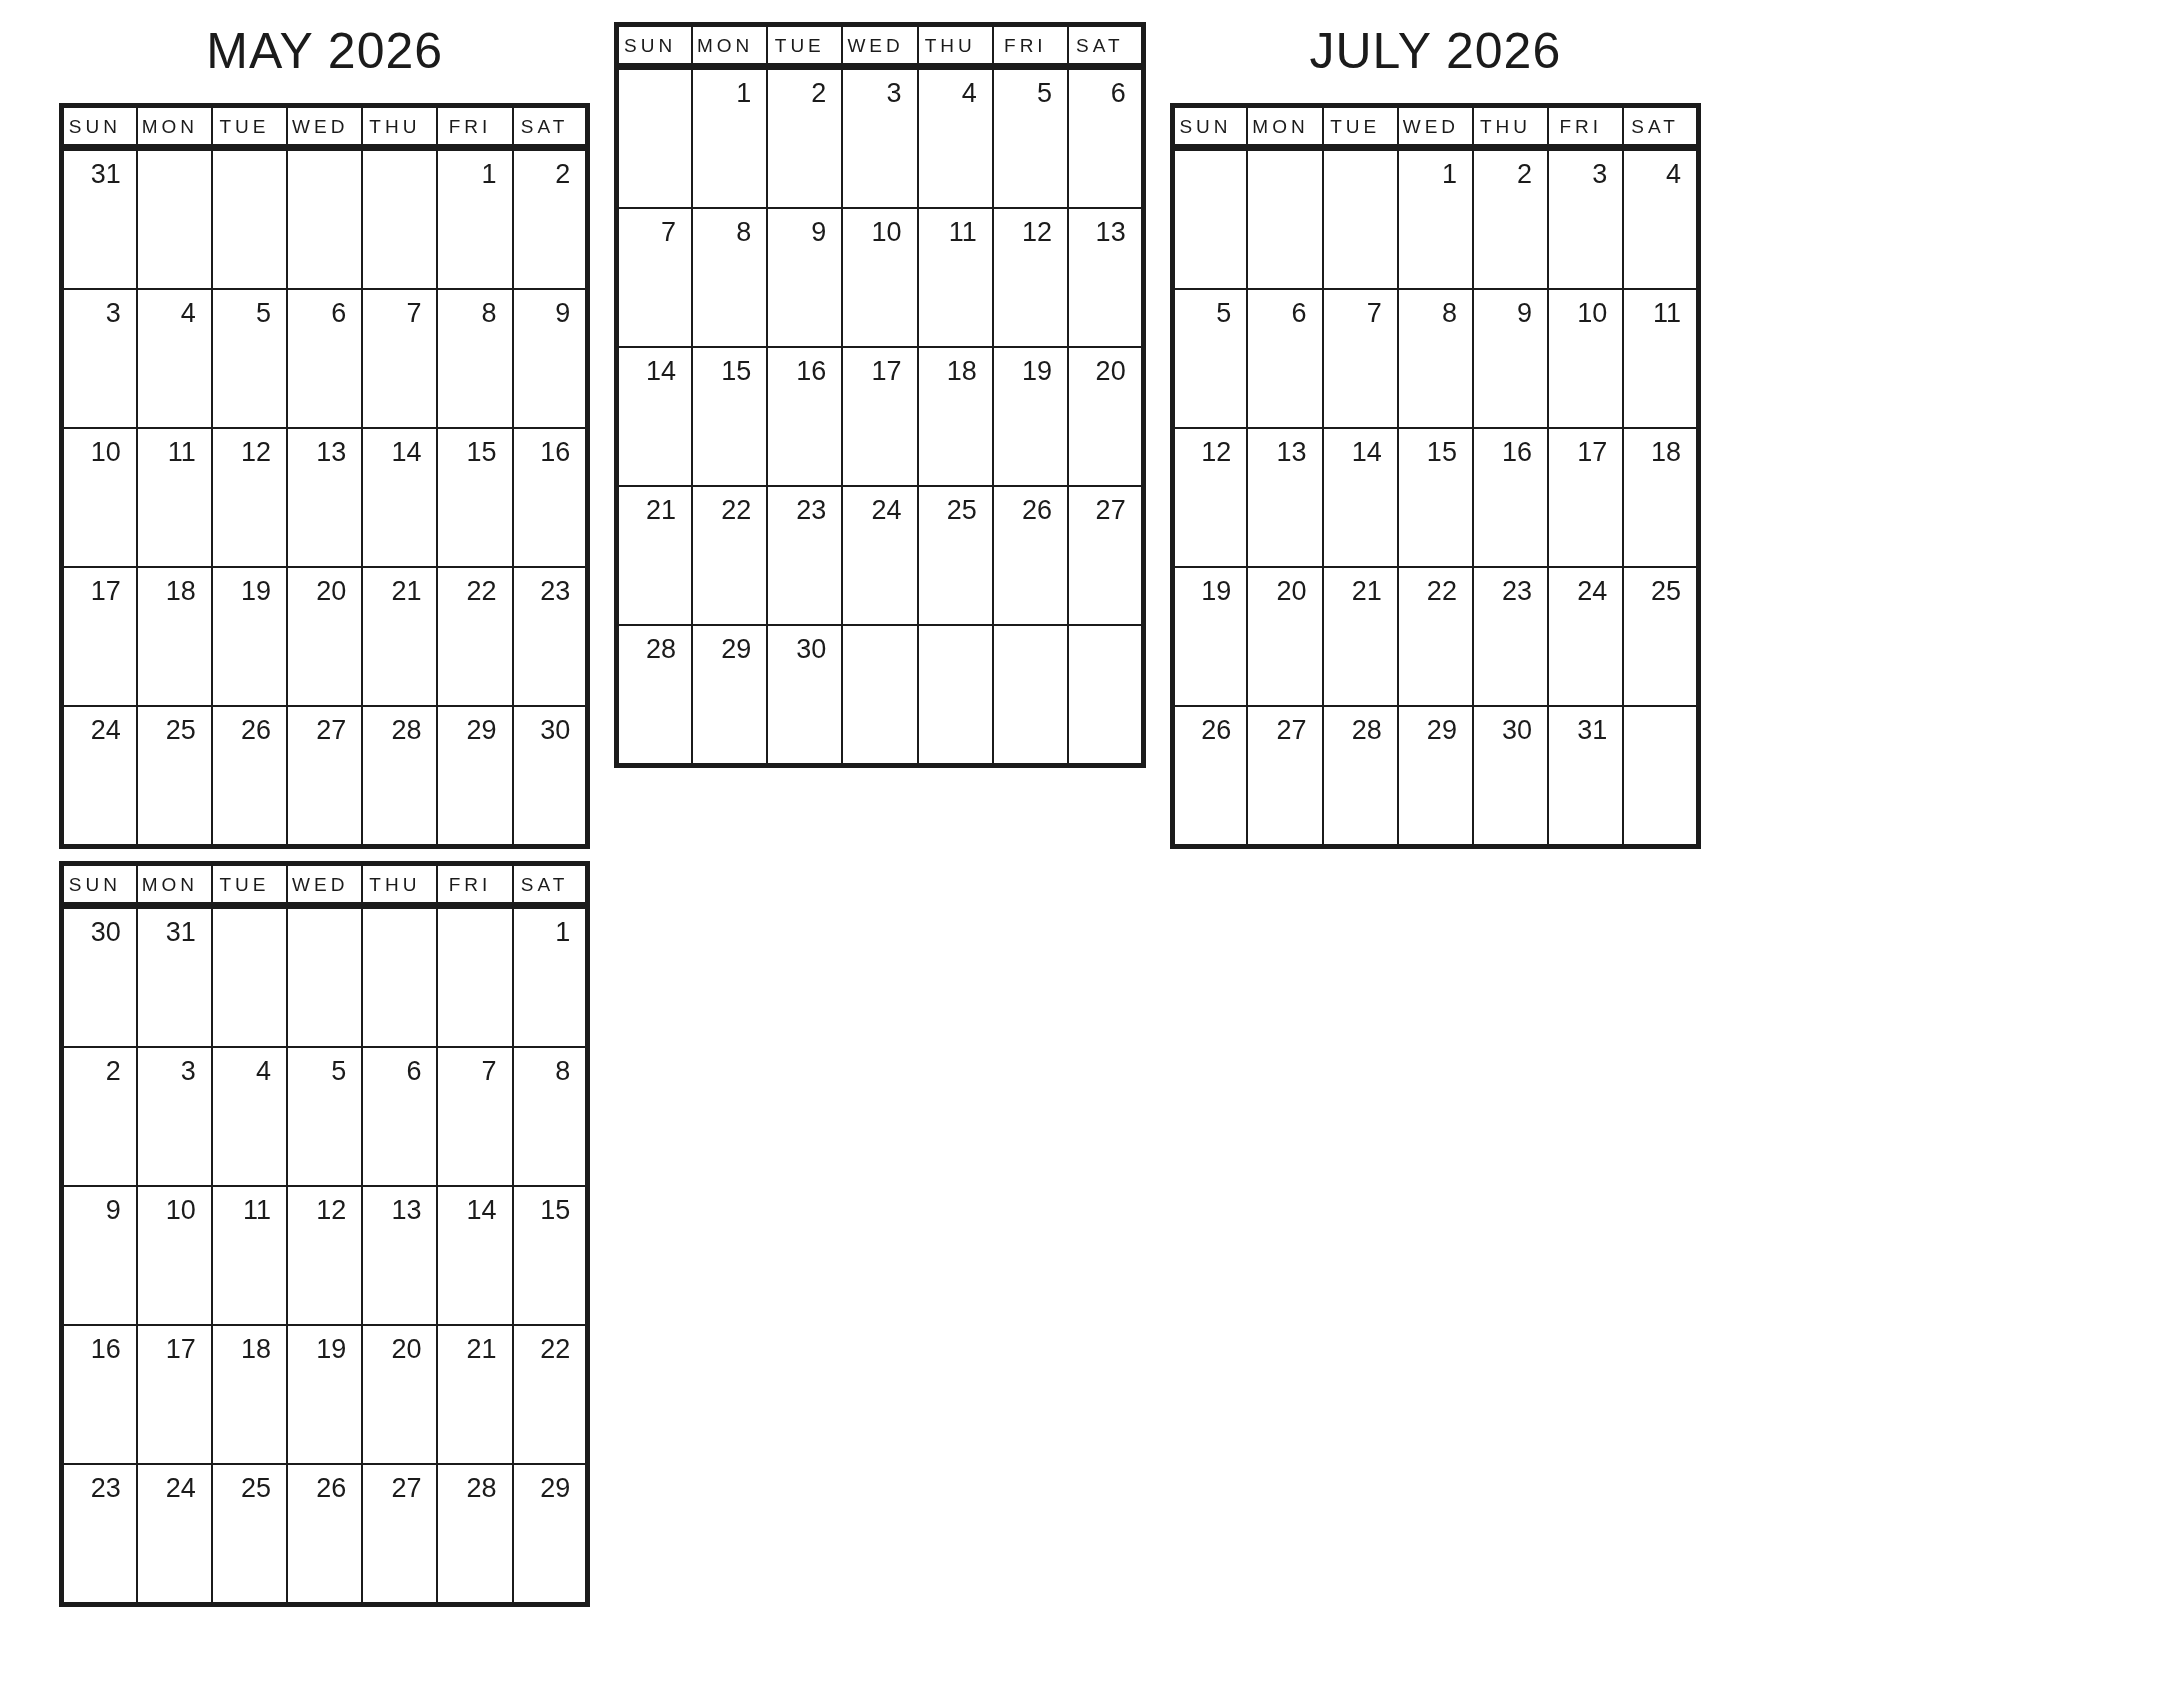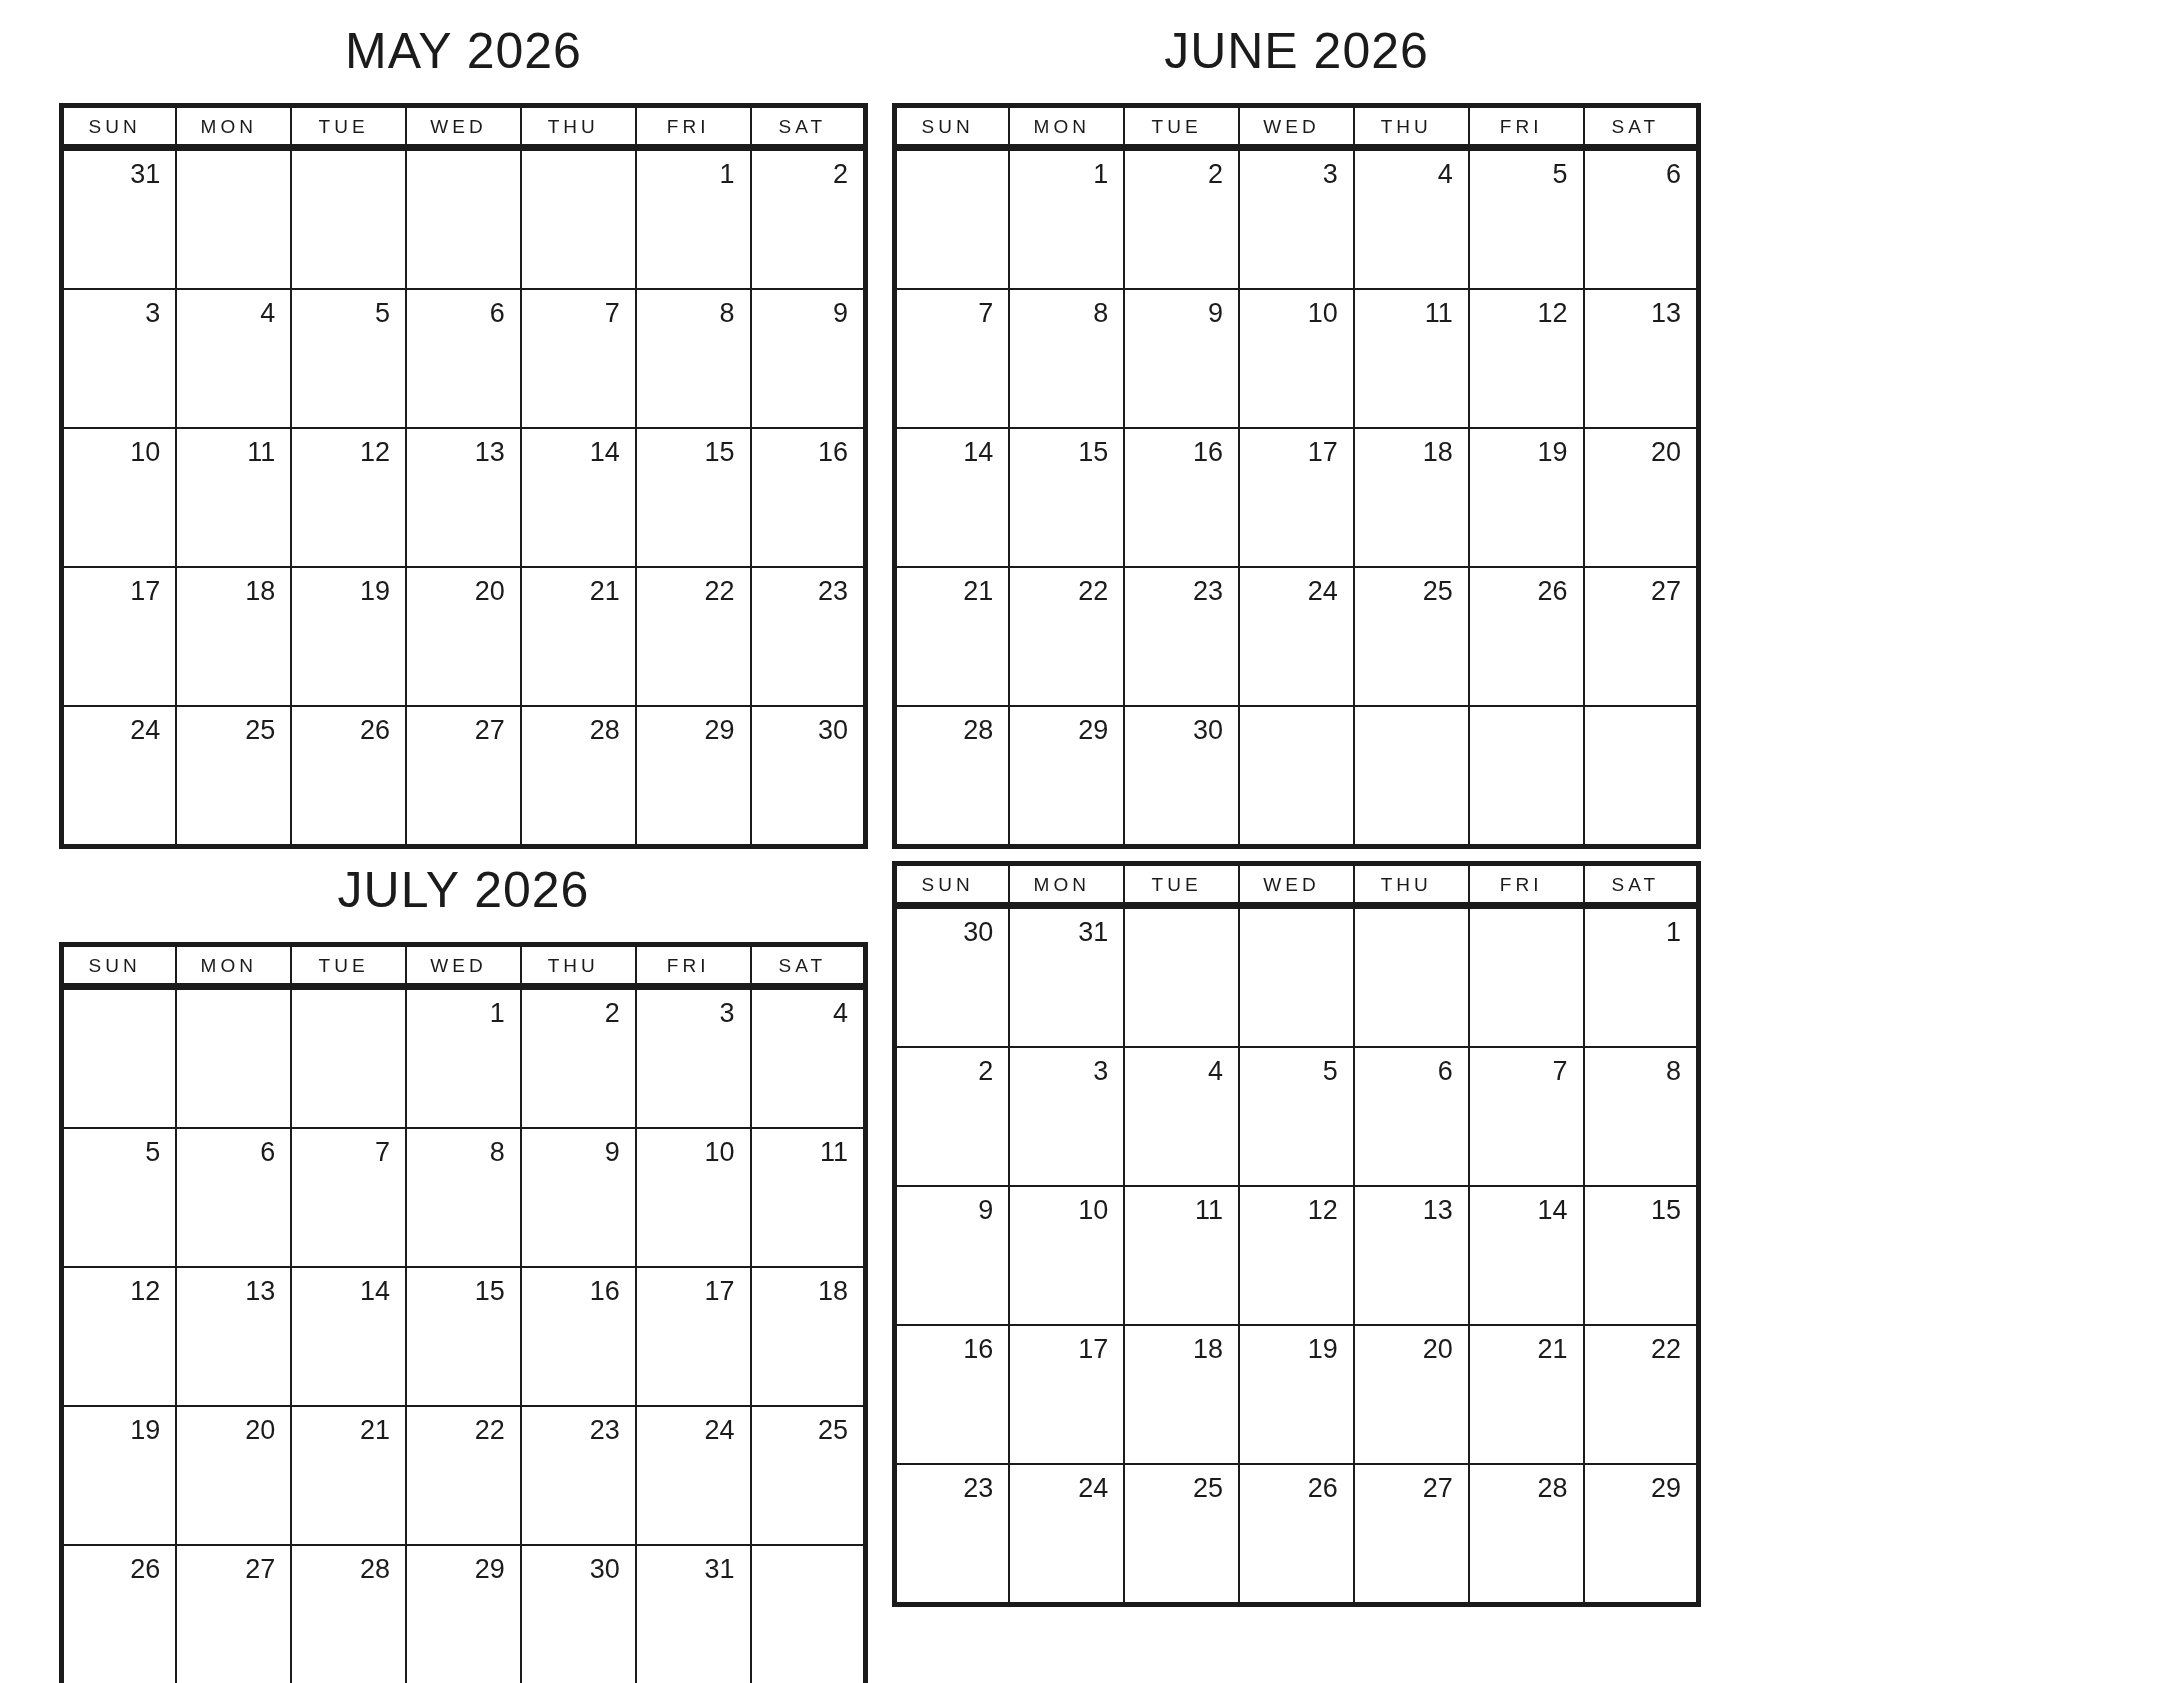--- a/index.html
+++ b/index.html
@@ -9,21 +9,21 @@
   html,body{margin:0;padding:0;background:var(--paper);}
   .sheet{
     width:1760px;
     height:1683px;
     box-sizing:border-box;
     padding:22px 59px 0 59px;
     background:var(--paper);
     font-family:"Liberation Sans", sans-serif;
     color:var(--ink);
     display:grid;
-    grid-template-columns:1fr 1fr;
+    grid-template-columns:1fr 1fr 1fr;
     column-gap:24px;
     row-gap:12px;
     align-content:start;
   }
   .cal{min-width:0;}
   .cal-title{
     font-size:50px;
     line-height:59px;
     font-weight:normal;
     text-align:center;
@@ -123,21 +123,20 @@
             <td>27</td>
             <td>28</td>
             <td>29</td>
             <td>30</td>
           </tr>
         </tbody>
     </table>
   </section>
 
   <section class="cal">
-    <h1 class="cal-title">JUNE 2026</h1>
     <table class="cal-table">
       <thead>
           <tr>
             <th>SUN</th>
             <th>MON</th>
             <th>TUE</th>
             <th>WED</th>
             <th>THU</th>
             <th>FRI</th>
             <th>SAT</th>

